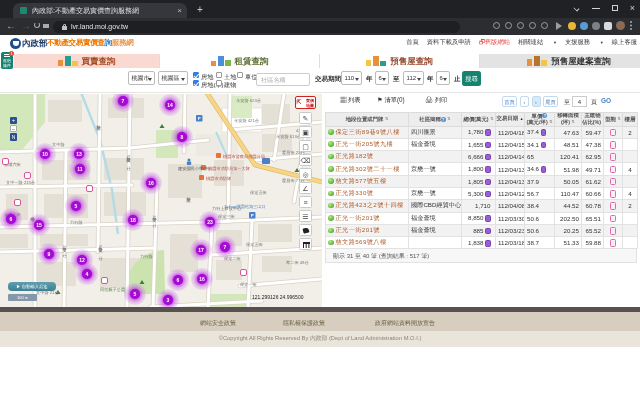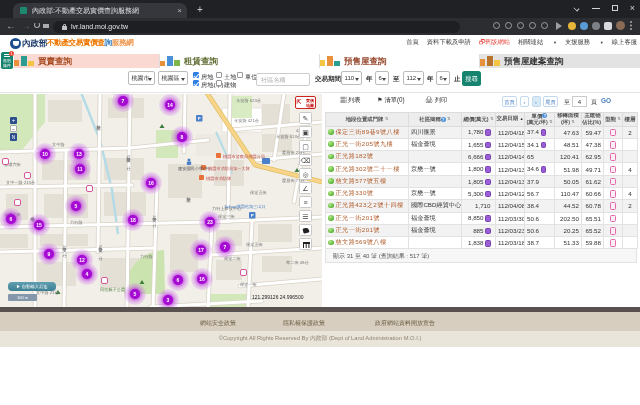--- a/index.html
+++ b/index.html
@@ -22,21 +22,21 @@
 
 #shead{position:absolute;left:0;top:35px;width:640px;height:19px;background:#fff}
 #logoc{position:absolute;left:10px;top:37.5px;width:11px;height:11px;border-radius:50%;background:#1c4e8e}
 #logoc:after{content:"";position:absolute;left:2.5px;top:3px;width:6px;height:5px;background:#fff;border-radius:0 0 3px 3px}
 .lt{position:absolute;top:38px;font-weight:bold;white-space:nowrap}
 #nav{position:absolute;right:3px;top:37px;font-size:6.3px;color:#3a3a3a;white-space:nowrap}
 #nav span{margin-left:8px}
 #nav .red{color:#e8453c}
 
 #tabsrow{position:absolute;left:0;top:54px;width:640px;height:14px;background:#fff;border-top:1px solid #eee;border-bottom:1px solid #ddd}
-.ptab{position:absolute;top:54px;height:14px;border-right:1px solid #ddd;font-size:8.5px;font-weight:bold;line-height:14px}
+.ptab{position:absolute;top:54px;height:14px;border-right:1px solid #ddd;font-size:8.5px;font-weight:bold;text-align:center;line-height:14px}
 #advbox{position:absolute;left:1px;top:52px;width:12px;height:17px;background:#15826d;border-radius:2px;z-index:5;color:#fff;font-size:4px;line-height:4.5px;text-align:center;padding-top:7px}
 #advbox:before{content:"";position:absolute;left:3px;top:2px;width:6px;height:4px;background:linear-gradient(#fff 0 1px,transparent 1px 2px,#fff 2px 3px,transparent 3px 4px,#fff 0)}
 #advbadge{position:absolute;left:9px;top:50.5px;width:5px;height:5px;background:#e43;border-radius:50%;z-index:6;color:#fff;font-size:4px;text-align:center;line-height:5px}
 .city{display:inline-block;position:relative;width:21px;height:10px;vertical-align:-1.5px;margin-right:3px}
 
 #filters{position:absolute;left:0;top:68px;width:640px;height:25px;background:#fff;border-bottom:1px solid #e5e5e5}
 .sel{position:absolute;height:14px;border:1px solid #bbb;border-radius:2px;background:#fff;font-size:6px;color:#333;line-height:12.5px;padding-left:2.5px}
 .sel:after{content:"";position:absolute;right:2px;top:5.5px;border:2.2px solid transparent;border-top:3px solid #444}
 .cb{position:absolute;width:6px;height:6px;border:1px solid #999;border-radius:1px;background:#fff}
 .cb.on{background:#2f7fe8;border-color:#2f7fe8}

